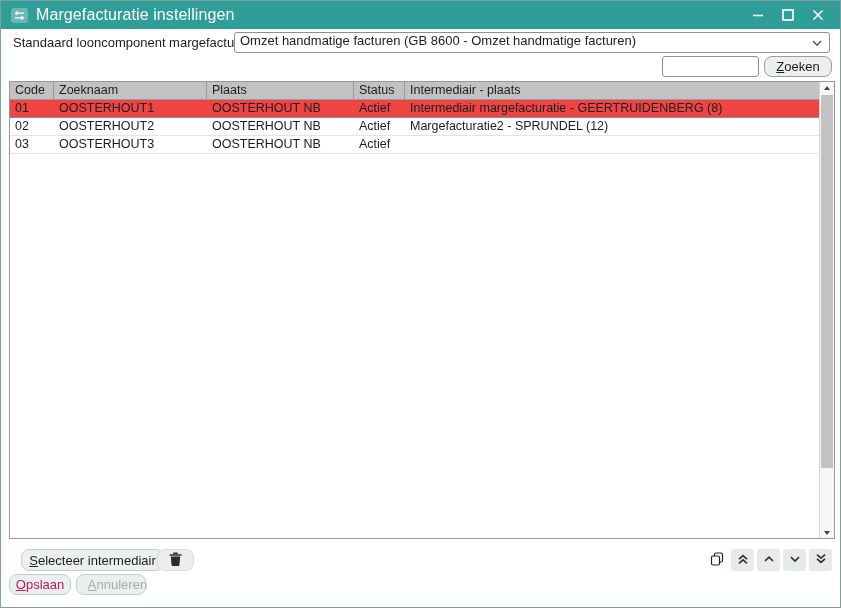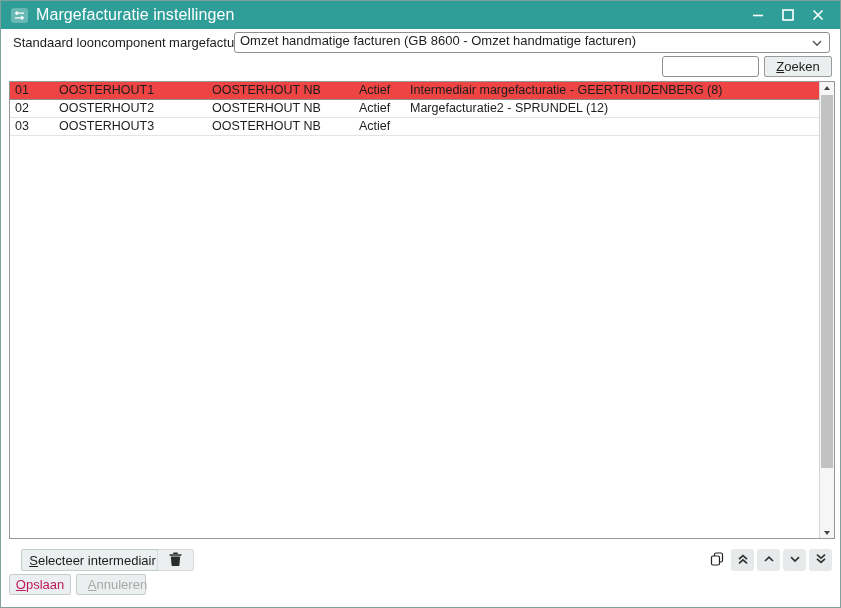--- a/index.html
+++ b/index.html
@@ -29,21 +29,21 @@
     border:1px solid #8f8f8f;border-radius:3px;background:#fff;
     display:flex;align-items:flex-start;padding:0 22px 0 5px;font-size:13px;white-space:nowrap;overflow:hidden;
   }
   .combo .chev{position:absolute;right:6px;top:4px;}
   .search-box{
     position:absolute;left:661px;top:55px;width:97px;height:21px;box-sizing:border-box;
     border:1px solid #8f8f8f;border-radius:3px;font-size:13px;padding:0 4px;outline:none;
     font-family:"Liberation Sans",sans-serif;
   }
   .btn{
-    background:#ECEFEF;border:1px solid #C6CBCB;border-radius:2px;font-size:13px;color:#1d1d1d;
+    background:#ECEFEF;border:1px solid #C6CBCB;border-radius:8px;font-size:13px;color:#1d1d1d;
     display:flex;align-items:center;justify-content:center;box-sizing:border-box;cursor:default;
   }
   .zoeken{position:absolute;left:763px;top:55px;width:68px;height:21px;border-color:#9c9c9c;}
   .ak{display:inline-block;}
   .ak::first-letter{text-decoration:underline;}
   
   .table{
     position:absolute;left:8px;top:80px;width:826px;height:458px;box-sizing:border-box;
     border:1px solid #979797;display:flex;background:#fff;
   }
@@ -121,20 +121,27 @@
     </span>
   </div>
 
   <input class="search-box" value="" style="">
   <button class="btn zoeken">
       <span class="ak">Zoeken</span>
     </button>
 
   <div class="table">
     <div class="table-main">
+      <div class="thead">
+        <div class="cell">Code</div>
+        <div class="cell">Zoeknaam</div>
+        <div class="cell">Plaats</div>
+        <div class="cell">Status</div>
+        <div class="cell">Intermediair - plaats</div>
+      </div>
       <div class="trow selected">
         <div class="cell">01</div>
         <div class="cell">OOSTERHOUT1</div>
         <div class="cell">OOSTERHOUT NB</div>
         <div class="cell">Actief</div>
         <div class="cell">Intermediair margefacturatie - GEERTRUIDENBERG (8)</div>
       </div>
       <div class="trow">
         <div class="cell">02</div>
         <div class="cell">OOSTERHOUT2</div>

